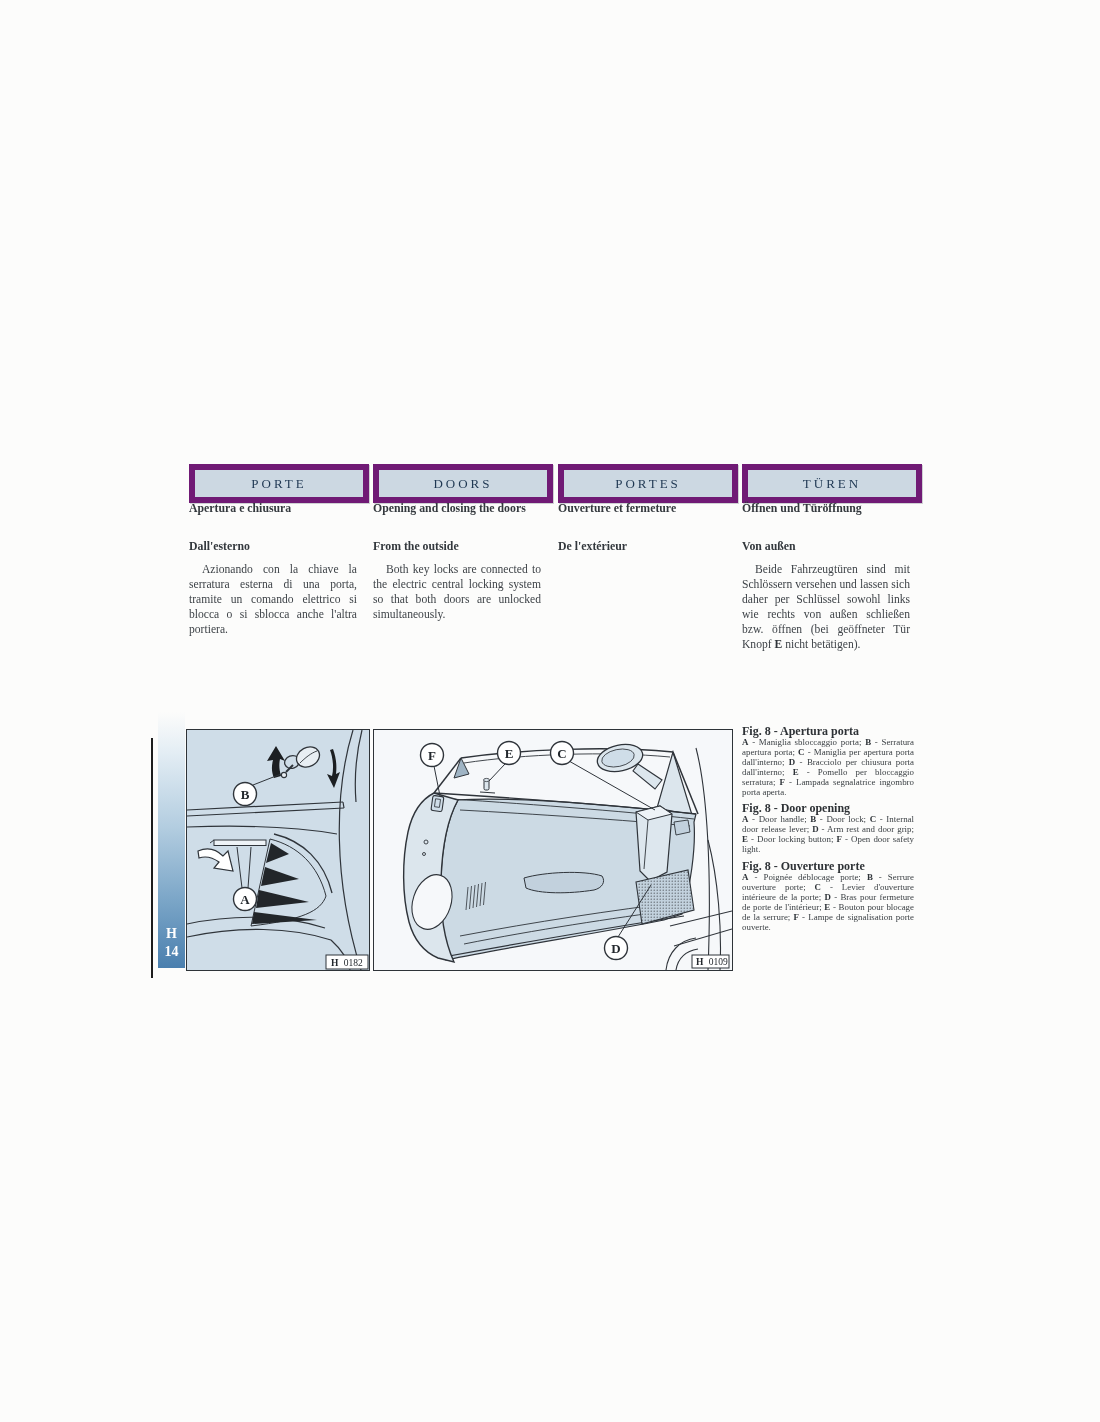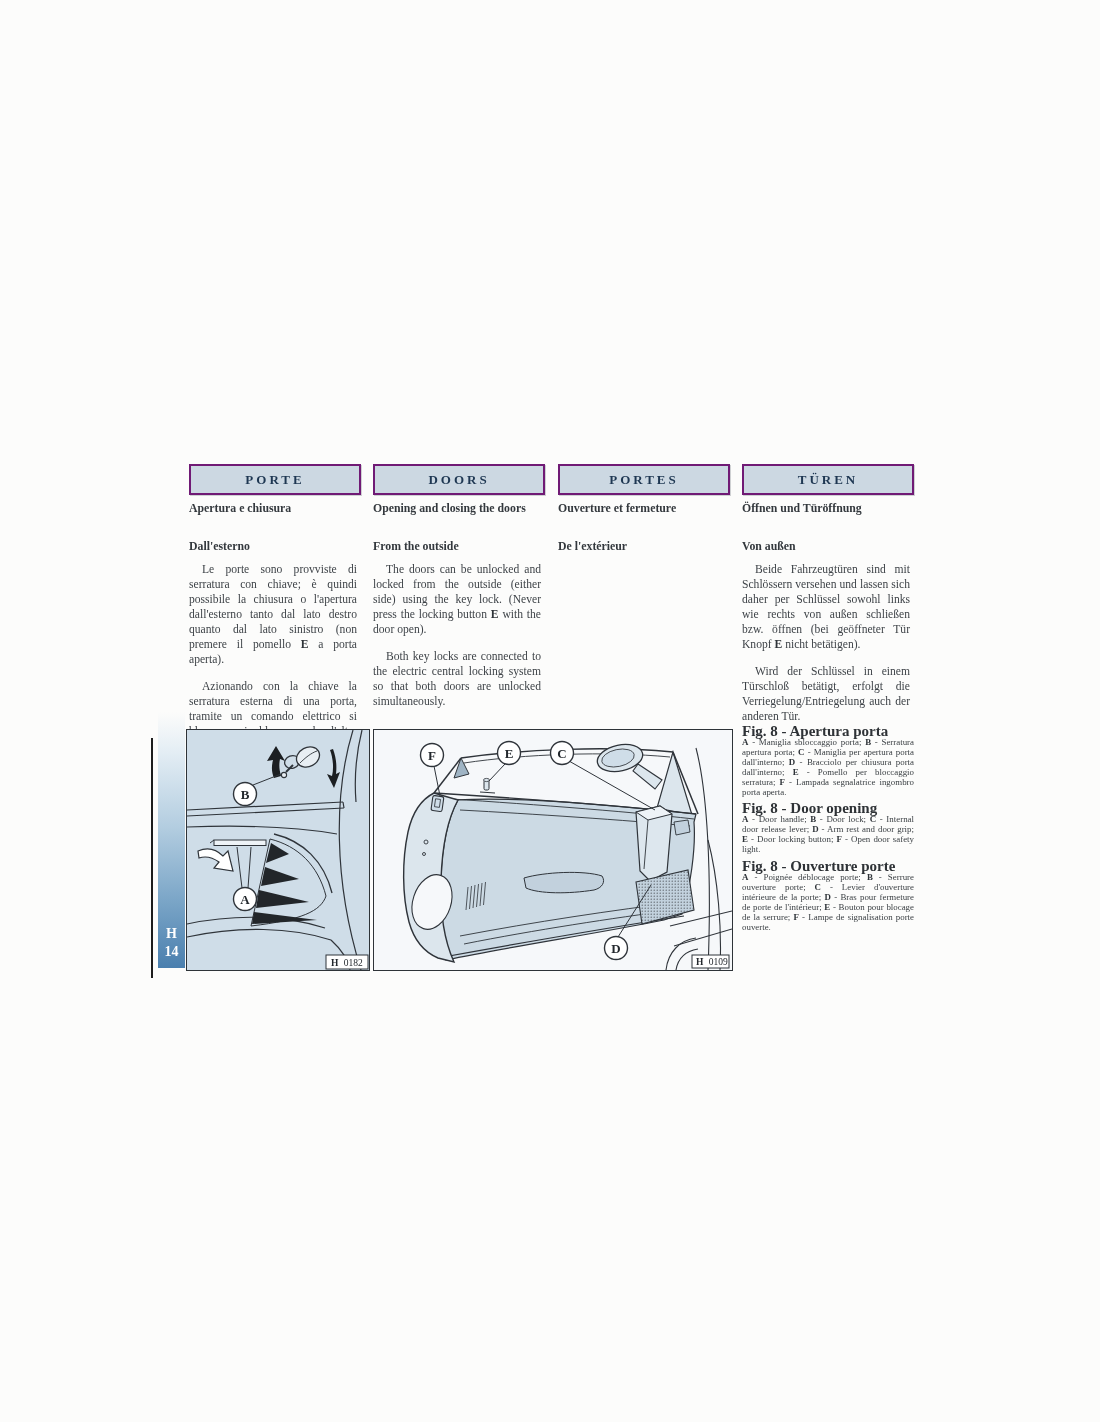--- a/index.html
+++ b/index.html
@@ -1,21 +1,21 @@
 <!DOCTYPE html>
 <html><head>
 <meta charset="utf-8">
 <style>
   html,body{margin:0;padding:0;background:#e9e9e9;}
   .page{position:relative;width:1100px;height:1422px;background:#fcfcfb;margin:0 auto;
         font-family:"Liberation Serif","DejaVu Serif",serif;color:#3a3f44;overflow:hidden;}
   
   .hdr-box{position:absolute;top:464px;width:168px;height:27px;background:#ccd8e2;
-           border:2px solid #701a75;box-shadow:1px 1px 0 rgba(70,80,90,.25);
-           text-align:center;line-height:27px;font-weight:bold;font-size:13px;
+           border:6px solid #701a75;box-shadow:1px 1px 0 rgba(70,80,90,.25);
+           text-align:center;line-height:27px;font-weight:normal;font-size:13px;
            letter-spacing:3px;color:#1e3752;}
   
   .col{position:absolute;top:501px;width:168px;}
   .col h3{margin:0 0 23px;font-size:11.8px;font-weight:bold;color:#33383d;}
   .col h3.sub2{margin:0 0 8px;}
   .col p{margin:0 0 0;font-size:11.6px;line-height:15px;text-align:justify;
          text-indent:13px;color:#3e4348;}
   .col p + p{margin-top:12px;}
   .col b, .cap-body b{font-weight:bold;color:#2e3338;}
   
@@ -23,58 +23,55 @@
   .side-tab{position:absolute;left:158px;top:712px;width:27px;height:256px;
             background:linear-gradient(180deg,rgba(247,250,252,0) 0%,#e3edf4 16%,#b3cde0 45%,#7aa5c7 74%,#4a7fae 100%);}
   .side-tab-text{position:absolute;bottom:7px;width:100%;text-align:center;color:#fff;
                  font-weight:bold;font-size:14px;line-height:1.3;}
   
   .fig{position:absolute;top:729px;border:1.5px solid #2e3338;}
   #fig1{left:186px;}
   #fig2{left:373px;}
   
   .captions{position:absolute;left:742px;top:726px;width:172px;}
-  .cap-title{font-weight:bold;font-size:15px;line-height:11px;color:#2e3236;margin:6px 0 1px;}
+  .cap-title{font-weight:bold;font-size:12px;line-height:11px;color:#2e3236;margin:6px 0 1px;}
   .cap-block:first-child .cap-title{margin-top:0;}
   .cap-body{font-size:8.9px;line-height:9.9px;text-align:justify;color:#3c4145;}
   svg text{font-family:"Liberation Serif","DejaVu Serif",serif;}
   .callout-letter{font-size:13px;font-weight:bold;fill:#23282d;}
   .ref-text{font-size:9.5px;fill:#23282d;}
 </style>
 </head>
 <body>
 
 <div class="page">
 
   <div class="hdr-box" style="left:189px">PORTE</div>
   <div class="hdr-box" style="left:373px">DOORS</div>
   <div class="hdr-box" style="left:558px">PORTES</div>
   <div class="hdr-box" style="left:742px">TÜREN</div>
 
   <section class="col" style="left:189px">
     <h3 class="sub1">Apertura e chiusura</h3>
     <h3 class="sub2">Dall'esterno</h3>
-    <p>Le porte sono provviste di serratura con chiave; è quindi possibile la chiusura o l'apertura dall'esterno tanto dal lato destro quanto dal lato sinistro (non premere il pomello <b>E</b> a porta aperta).</p>
     <p>Azionando con la chiave la serratura esterna di una porta, tramite un comando elettrico si blocca o si sblocca anche l'altra portiera.</p>
   </section>
   <section class="col" style="left:373px">
     <h3 class="sub1">Opening and closing the doors</h3>
     <h3 class="sub2">From the outside</h3>
-    <p>The doors can be unlocked and locked from the outside (either side) using the key lock. (Never press the locking button <b>E</b> with the door open).</p>
     <p>Both key locks are connected to the electric central locking system so that both doors are unlocked simultaneously.</p>
   </section>
   <section class="col" style="left:558px">
     <h3 class="sub1">Ouverture et fermeture</h3>
     <h3 class="sub2">De l'extérieur</h3>
   </section>
   <section class="col" style="left:742px">
     <h3 class="sub1">Öffnen und Türöffnung</h3>
     <h3 class="sub2">Von außen</h3>
     <p>Beide Fahrzeugtüren sind mit Schlössern versehen und lassen sich daher per Schlüssel sowohl links wie rechts von außen schließen bzw. öffnen (bei geöffneter Tür Knopf <b>E</b> nicht betätigen).</p>
-    <p>Wird der Schlüssel in einem Türschloß betätigt, erfolgt die Verriegelung/Entriegelung auch der anderen Tür.</p>
   </section>
 
   <div class="thin-rule"></div>
   <div class="side-tab">
     <div class="side-tab-text">
       <div>H</div>
       <div>14</div>
     </div>
   </div>
 

